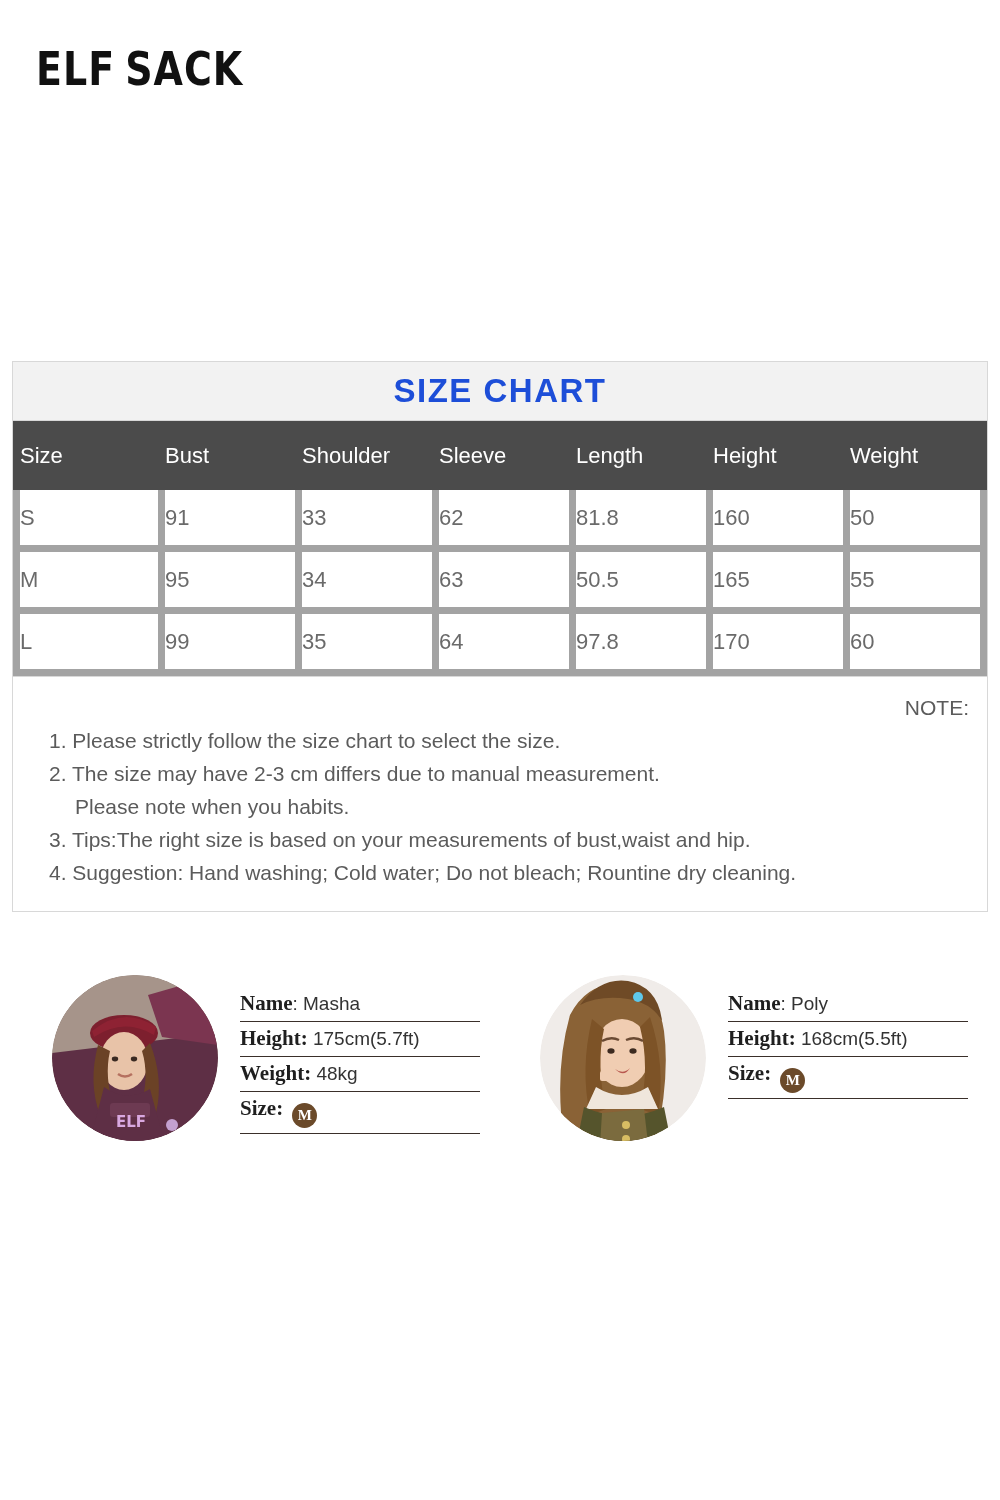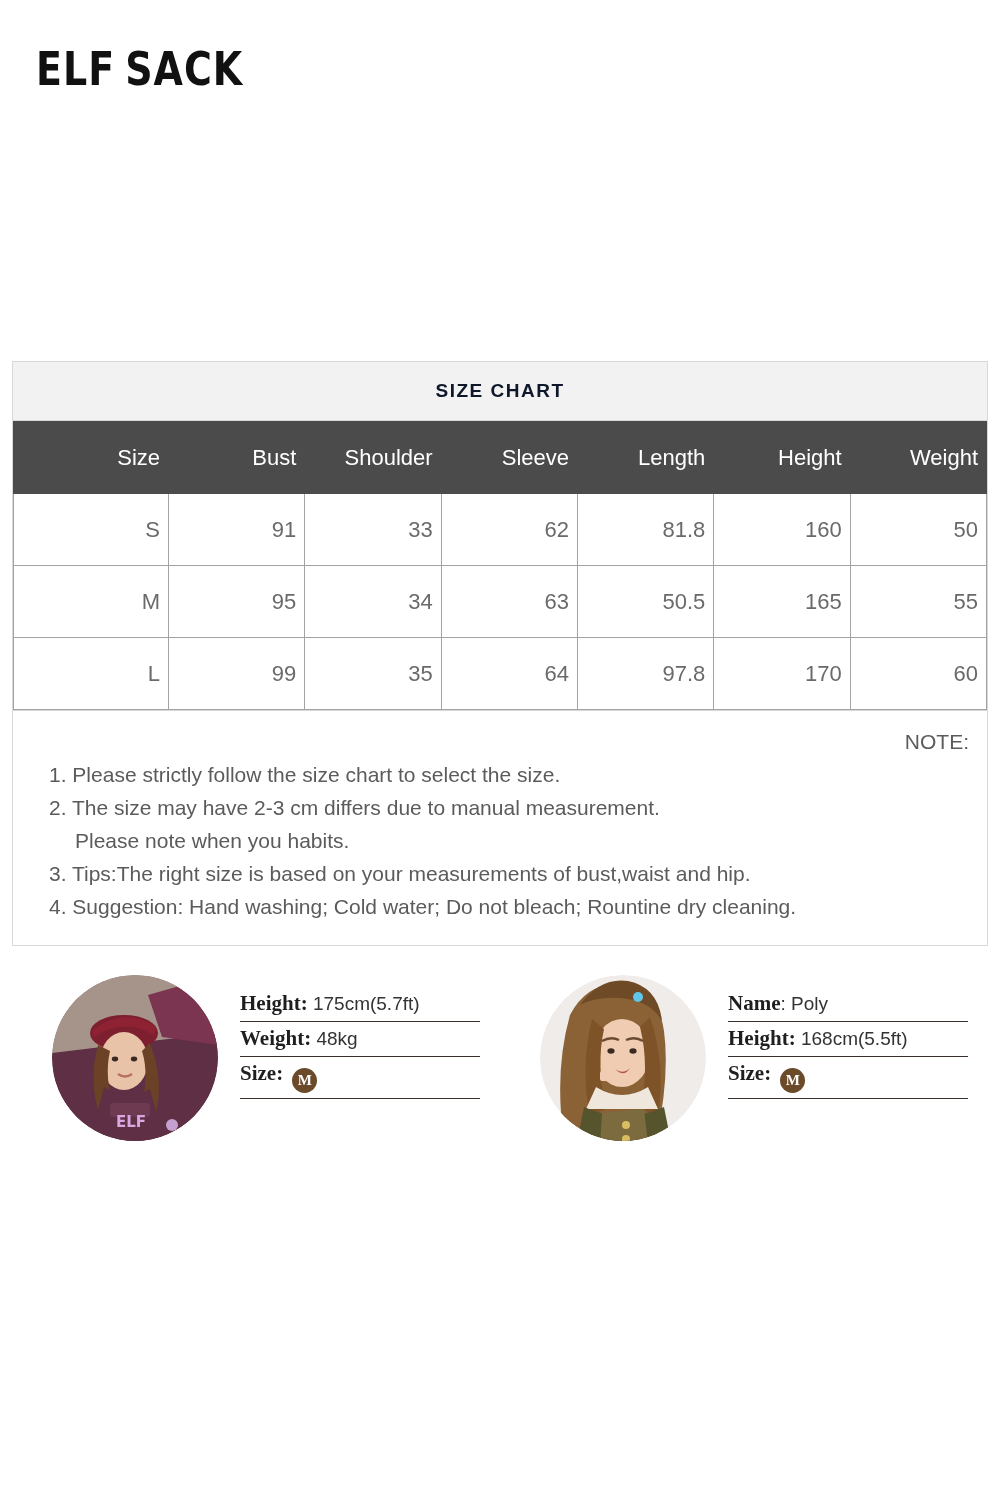--- a/index.html
+++ b/index.html
@@ -39,40 +39,40 @@
     top: 361px;
     width: 976px;
     border: 1px solid #d8d8d8;
     box-sizing: border-box;
     background: #ffffff;
   }
   .chart-title {
     height: 58px;
     line-height: 58px;
     text-align: center;
-    font-size: 19px;
+    font-size: 33px;
     font-weight: 700;
     letter-spacing: 1.5px;
-    color: #0f172a;
+    color: #1d4ed8;
     background: #f2f2f2;
     border-bottom: 1px solid #d8d8d8;
   }
   table.size {
     border-collapse: collapse;
     width: 100%;
     table-layout: fixed;
   }
   table.size th, table.size td {
-    border: 1px solid #a3a3a3;
-    text-align: right;
+    border: 7px solid #a3a3a3;
+    text-align: left;
     font-size: 22px;
     font-weight: 400;
     color: #6a6a6a;
     height: 55px;
-    padding: 8px;
+    padding: 0;
   }
   table.size thead th {
     background: #4b4b4b;
     color: #ffffff;
     font-weight: 400;
     border-color: #4b4b4b;
   }
   table.size thead th.first { width: 138px; }
   table.size tbody td { background: #ffffff; }
 
@@ -240,20 +240,23 @@
           <path d="M66 99 q7 5 14 0" stroke="#b5705f" stroke-width="2.5" fill="none"></path>
           <path d="M52 112 q22 16 46 2 l14 52 l-74 0 Z" fill="#5e2f45"></path>
           <rect x="58" y="128" width="40" height="14" rx="3" fill="#6d3a52"></rect>
           <text x="64" y="152" font-family="DejaVu Sans" font-size="15" font-weight="700" fill="#d9a8e0">ELF</text>
           <circle cx="120" cy="150" r="6" fill="#c3a0cf"></circle>
         </g>
       </svg>
     </div>
     <div class="info">
       <div class="info-row">
+        <span class="lbl">Name</span><span class="val">: Masha</span>
+      </div>
+      <div class="info-row">
         <span class="lbl">Height:</span>
         <span class="val">175cm(5.7ft)</span>
       </div>
       <div class="info-row">
         <span class="lbl">Weight:</span>
         <span class="val">48kg</span>
       </div>
       <div class="info-row">
         <span class="lbl">Size:</span>
         <span class="size-badge">M</span>

